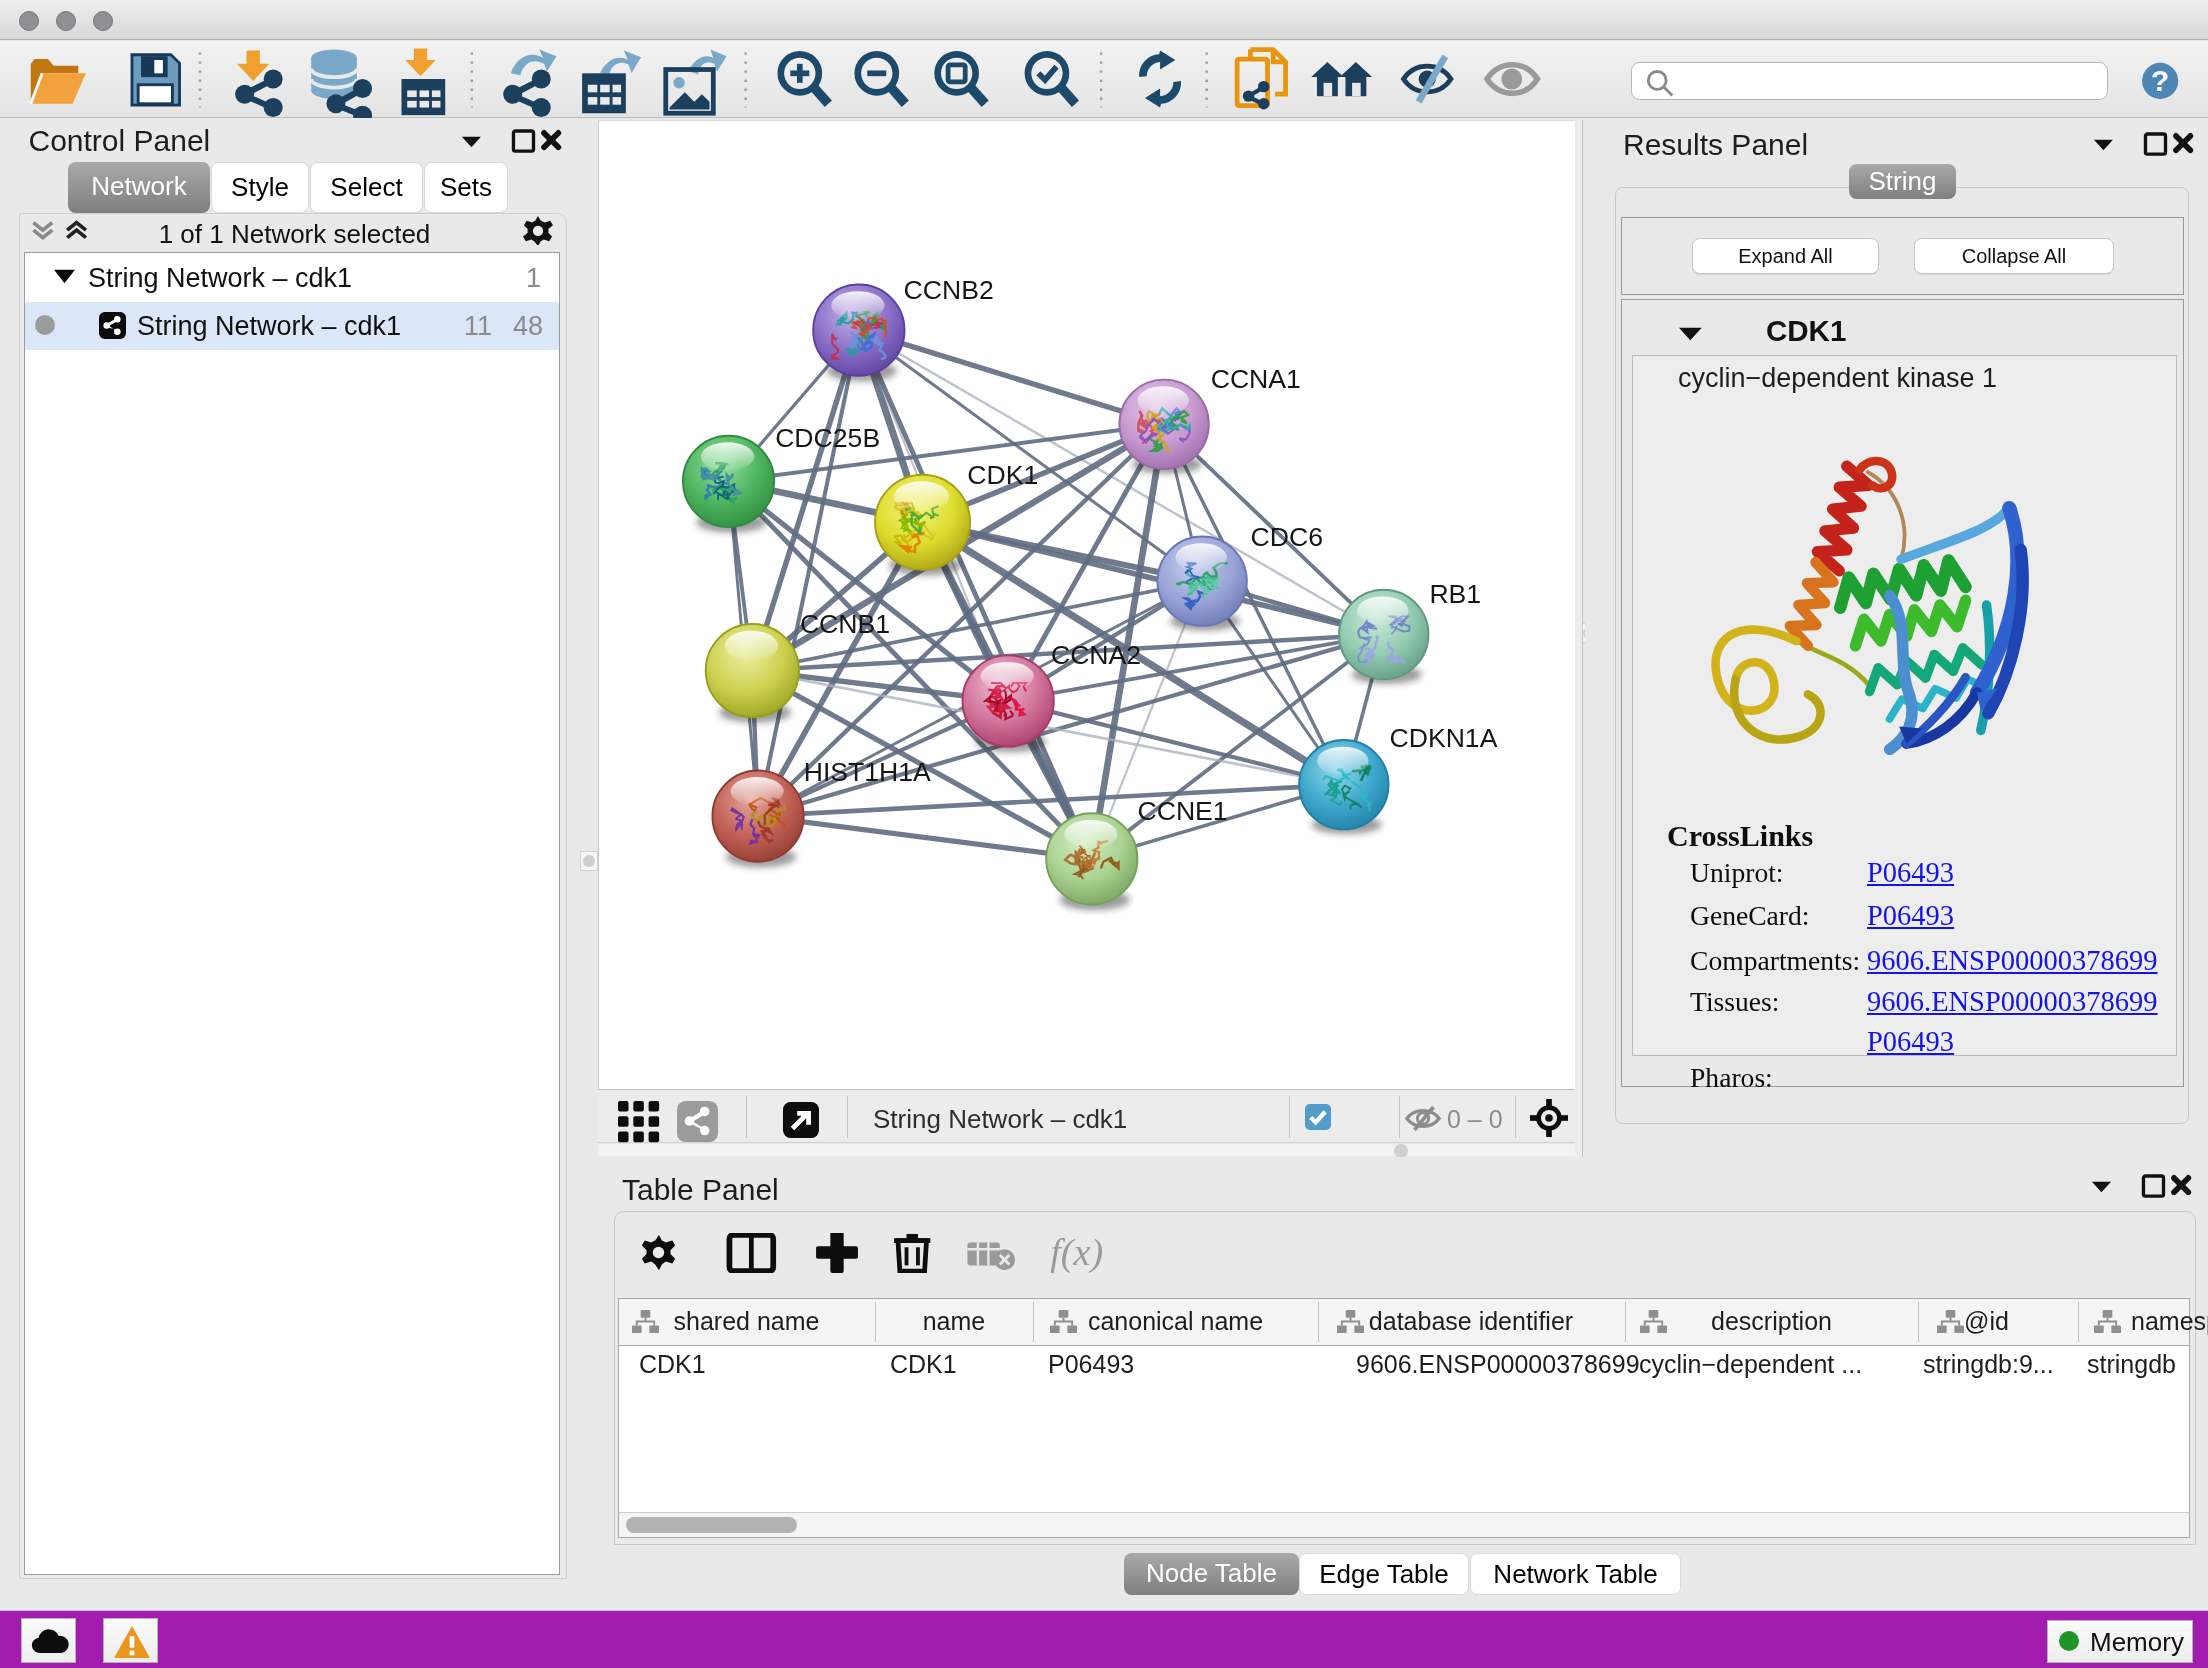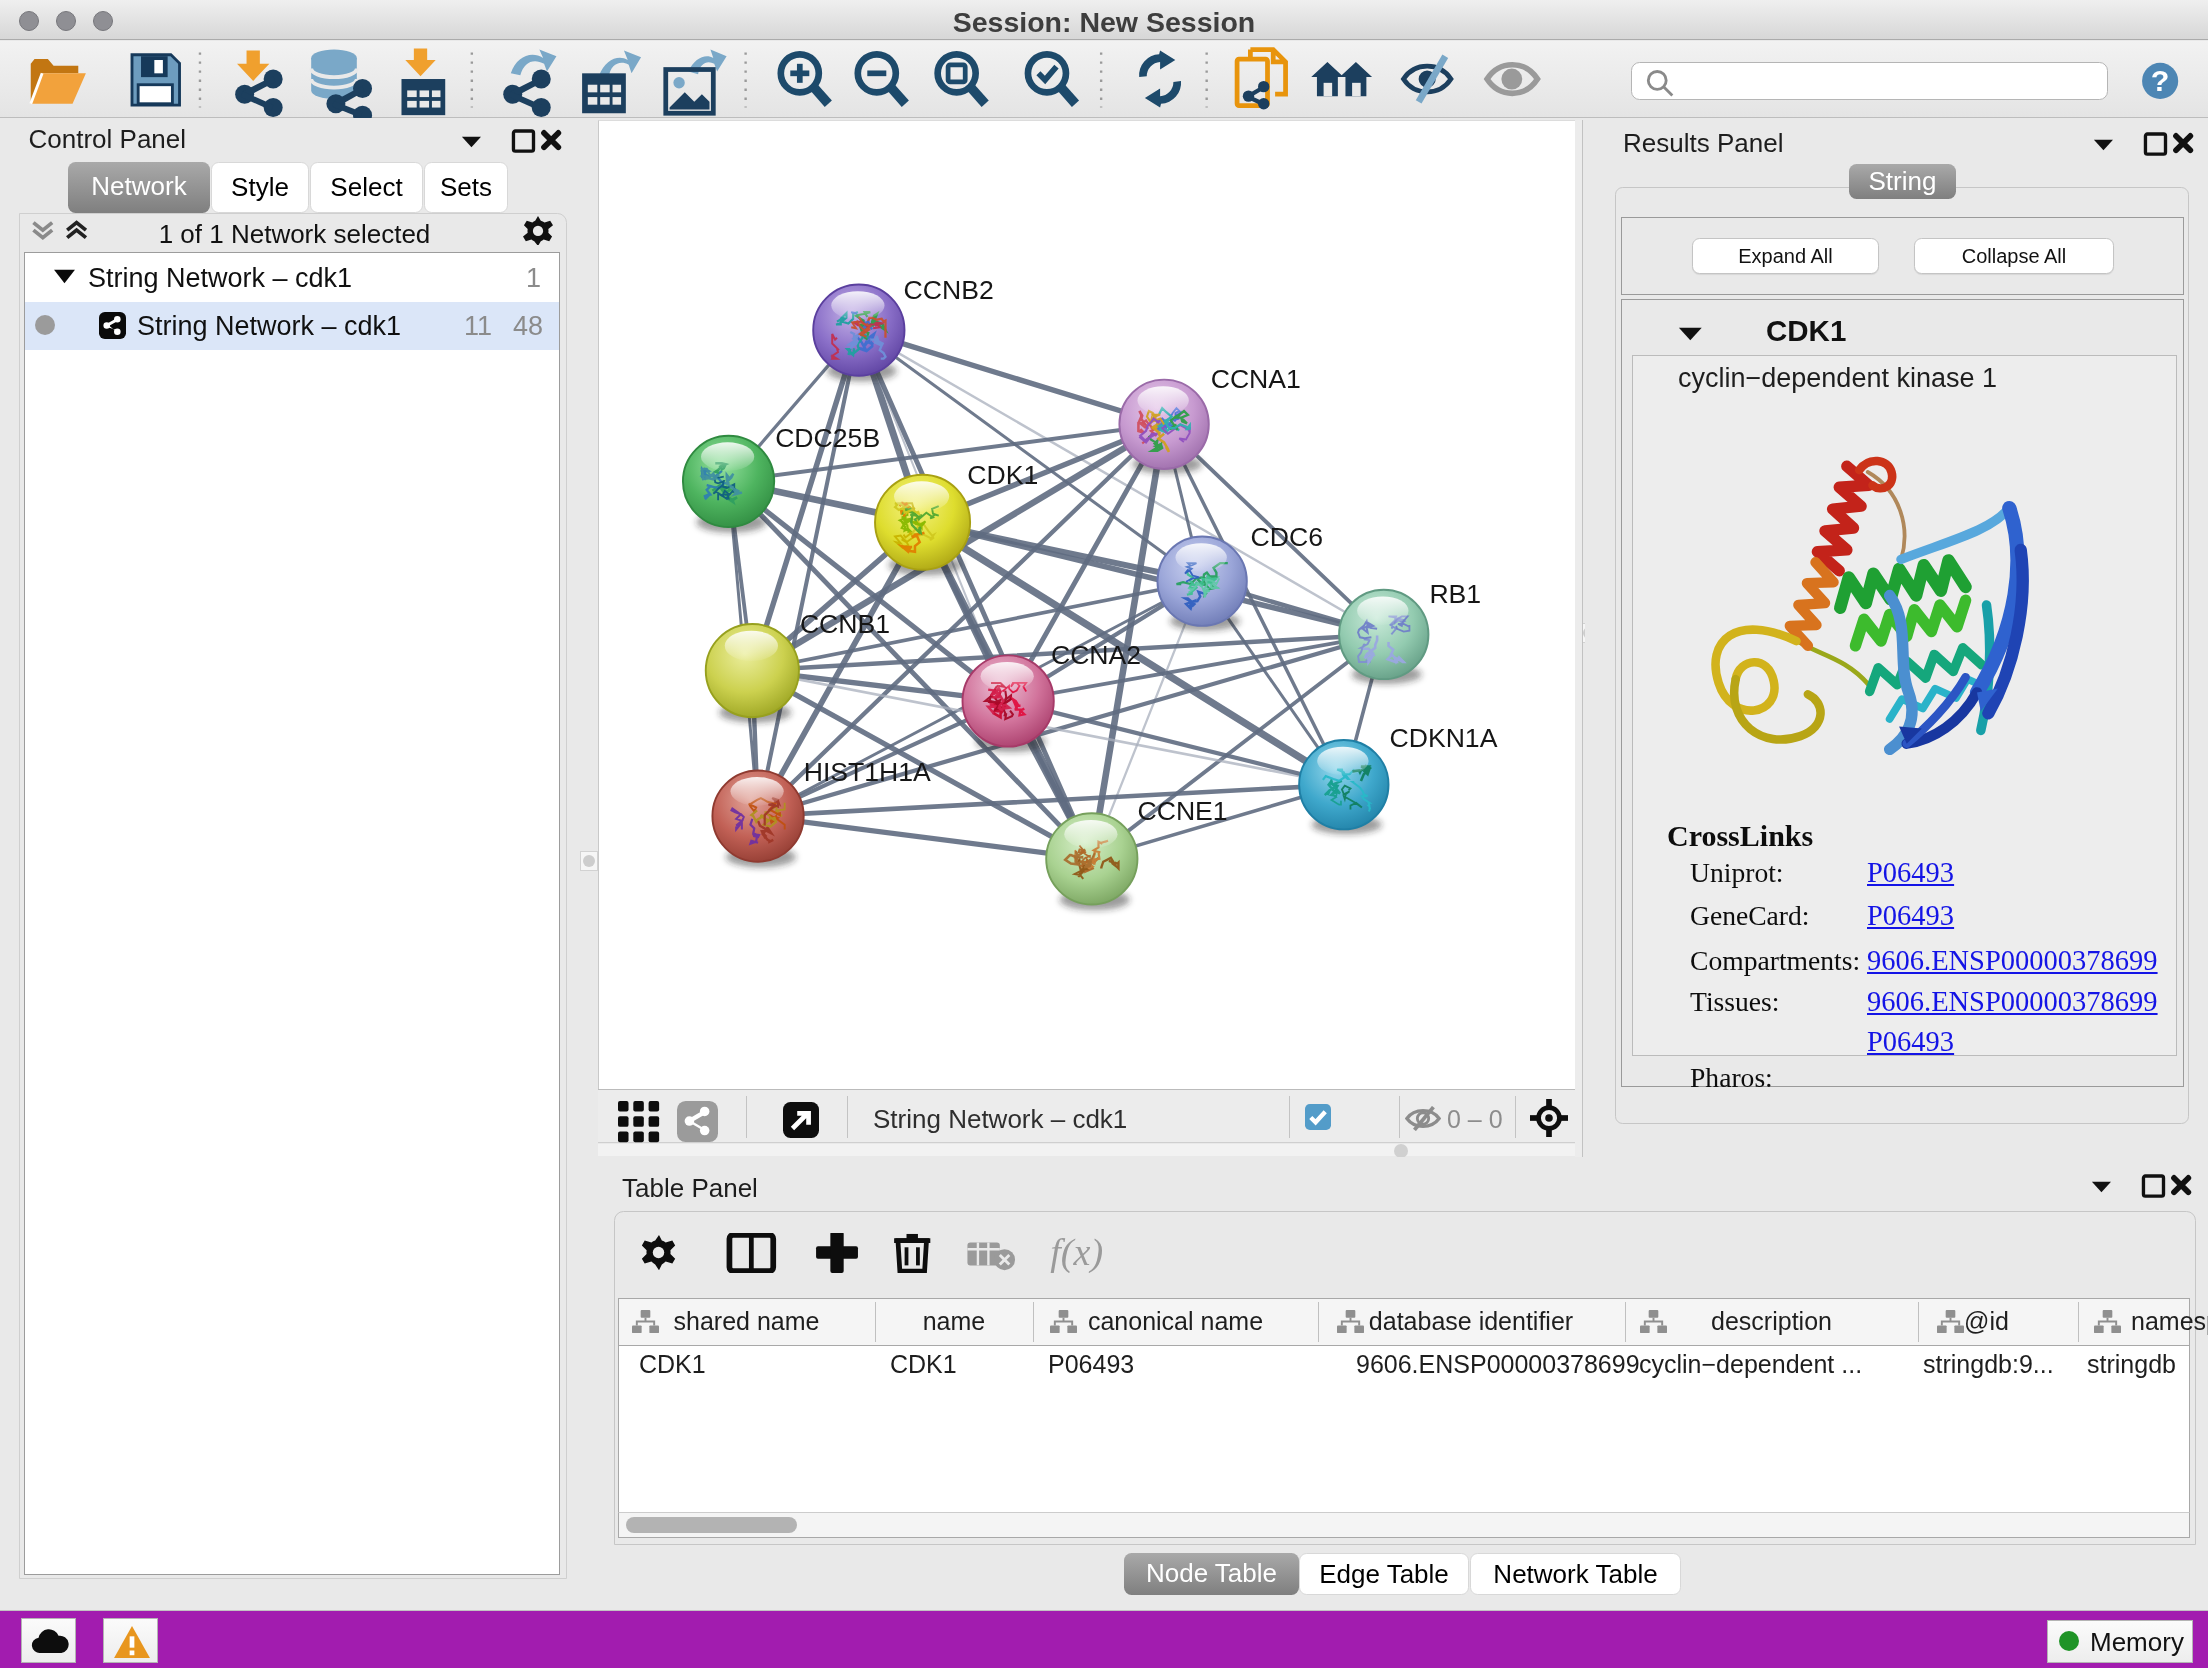--- a/index.html
+++ b/index.html
@@ -2,21 +2,21 @@
 <html style="font-size:15px"><head><meta charset="utf-8"><style>
 *{margin:0;padding:0;box-sizing:border-box;}
 html,body{width:2208px;height:1668px;}
 body{font-family:"Liberation Sans",sans-serif;background:#e9e9e9;position:relative;overflow:hidden;}
 .abs{position:absolute;}
 .titlebar{left:0;top:0;width:2208px;height:40px;background:linear-gradient(#efefef,#d7d7d7);border-bottom:1px solid #ababab;}
 .tl{width:20px;height:20px;border-radius:50%;background:#8f8f94;border:1px solid #77777c;position:absolute;top:10.5px;}
 .wtitle{position:absolute;top:5.7px;left:0;width:2208px;text-align:center;font-size:28.5px;font-weight:700;color:#3e3e3e;}
 .toolbar{left:0;top:41px;width:2208px;height:77px;background:linear-gradient(#f2f2f2,#e4e4e4);border-bottom:1px solid #bdbdbd;}
 .sbox{left:1631px;top:62px;width:477px;height:38px;background:#fff;border:1px solid #b5b5b5;border-radius:8.6px;}
-.panetitle{font-size:26px;color:#1d1d1d;}
+.panetitle{font-size:30px;color:#1d1d1d;}
 .tab{position:absolute;height:51px;border-radius:7.6px;text-align:center;font-size:26px;line-height:49px;}
 .tabsel{background:linear-gradient(#a9a9a9,#7f7f7f);color:#fff;}
 .tabun{background:#fff;color:#000;border:1px solid #d8d8d8;}
 .cpanel{left:0;top:118px;width:588px;height:1484px;background:#e9e9e9;}
 .cbox{position:absolute;left:19px;top:95px;width:548px;height:1366px;background:#e9e9e9;border:1px solid #cfcfcf;border-radius:0 9.5px 0 0;}
 .clist{position:absolute;left:24px;top:134px;width:536px;height:1323px;background:#fff;border:1.9px solid #9c9c9c;}
 .canvaswrap{left:598px;top:120px;width:981px;height:969px;background:#fff;border-left:1px solid #c9c9c9;border-top:1px solid #dcdcdc;}
 .cvtoolbar{left:598px;top:1089px;width:981px;height:54px;background:#ececec;border-top:1px solid #bbb;border-bottom:1px solid #cfcfcf;}
 .vsep{position:absolute;top:5.7px;width:1px;height:42px;background:#c3c3c3;}
 .results{left:1585px;top:120px;width:624px;height:1037px;background:#e9e9e9;}
@@ -39,21 +39,20 @@
  <rect x="0" y="17" width="10" height="8" rx="1"></rect>
  <rect x="18" y="17" width="10" height="8" rx="1"></rect>
  <path d="M13 9 L15 9 L15 12 L24 12 L24 17 L22 17 L22 14 L6 14 L6 17 L4 17 L4 12 L13 12 Z"></path>
 </g>
 </defs>
   </svg>
 <div class="abs titlebar">
  <div class="tl" style="left:19px;"></div>
     <div class="tl" style="left:56px;"></div>
     <div class="tl" style="left:93px;"></div>
- <div class="wtitle">Session: New Session</div>
 </div>
 <div class="abs toolbar"></div>
 <svg class="abs" style="left:0;top:41px;" width="2208" height="77" viewBox="0 0 2322 81">
  <g fill="none">
   <line x1="210" y1="12" x2="210" y2="70" stroke="#9a9a9a" stroke-width="2.5" stroke-dasharray="2.5 7"></line>
   <line x1="496" y1="12" x2="496" y2="70" stroke="#9a9a9a" stroke-width="2.5" stroke-dasharray="2.5 7"></line>
   <line x1="784" y1="12" x2="784" y2="70" stroke="#9a9a9a" stroke-width="2.5" stroke-dasharray="2.5 7"></line>
   <line x1="1158" y1="12" x2="1158" y2="70" stroke="#9a9a9a" stroke-width="2.5" stroke-dasharray="2.5 7"></line>
   <line x1="1269" y1="12" x2="1269" y2="70" stroke="#9a9a9a" stroke-width="2.5" stroke-dasharray="2.5 7"></line>
  </g>

